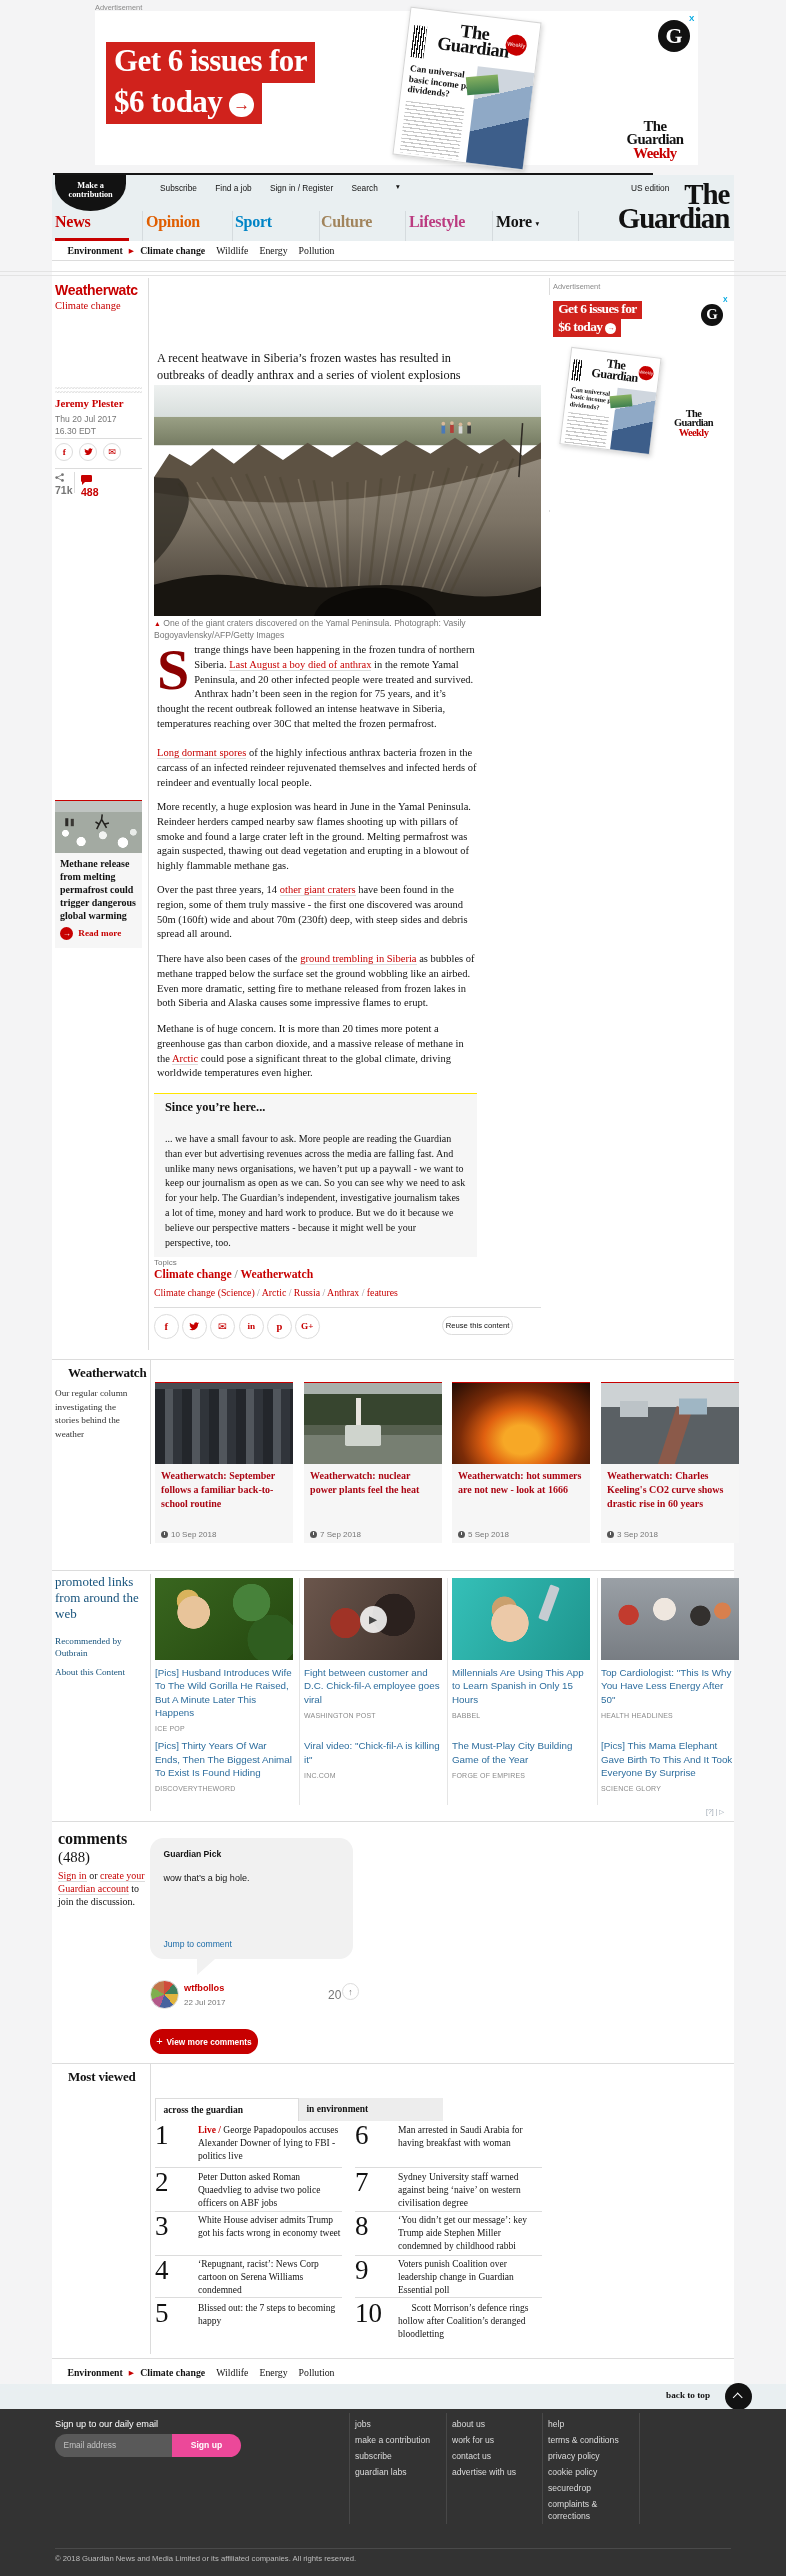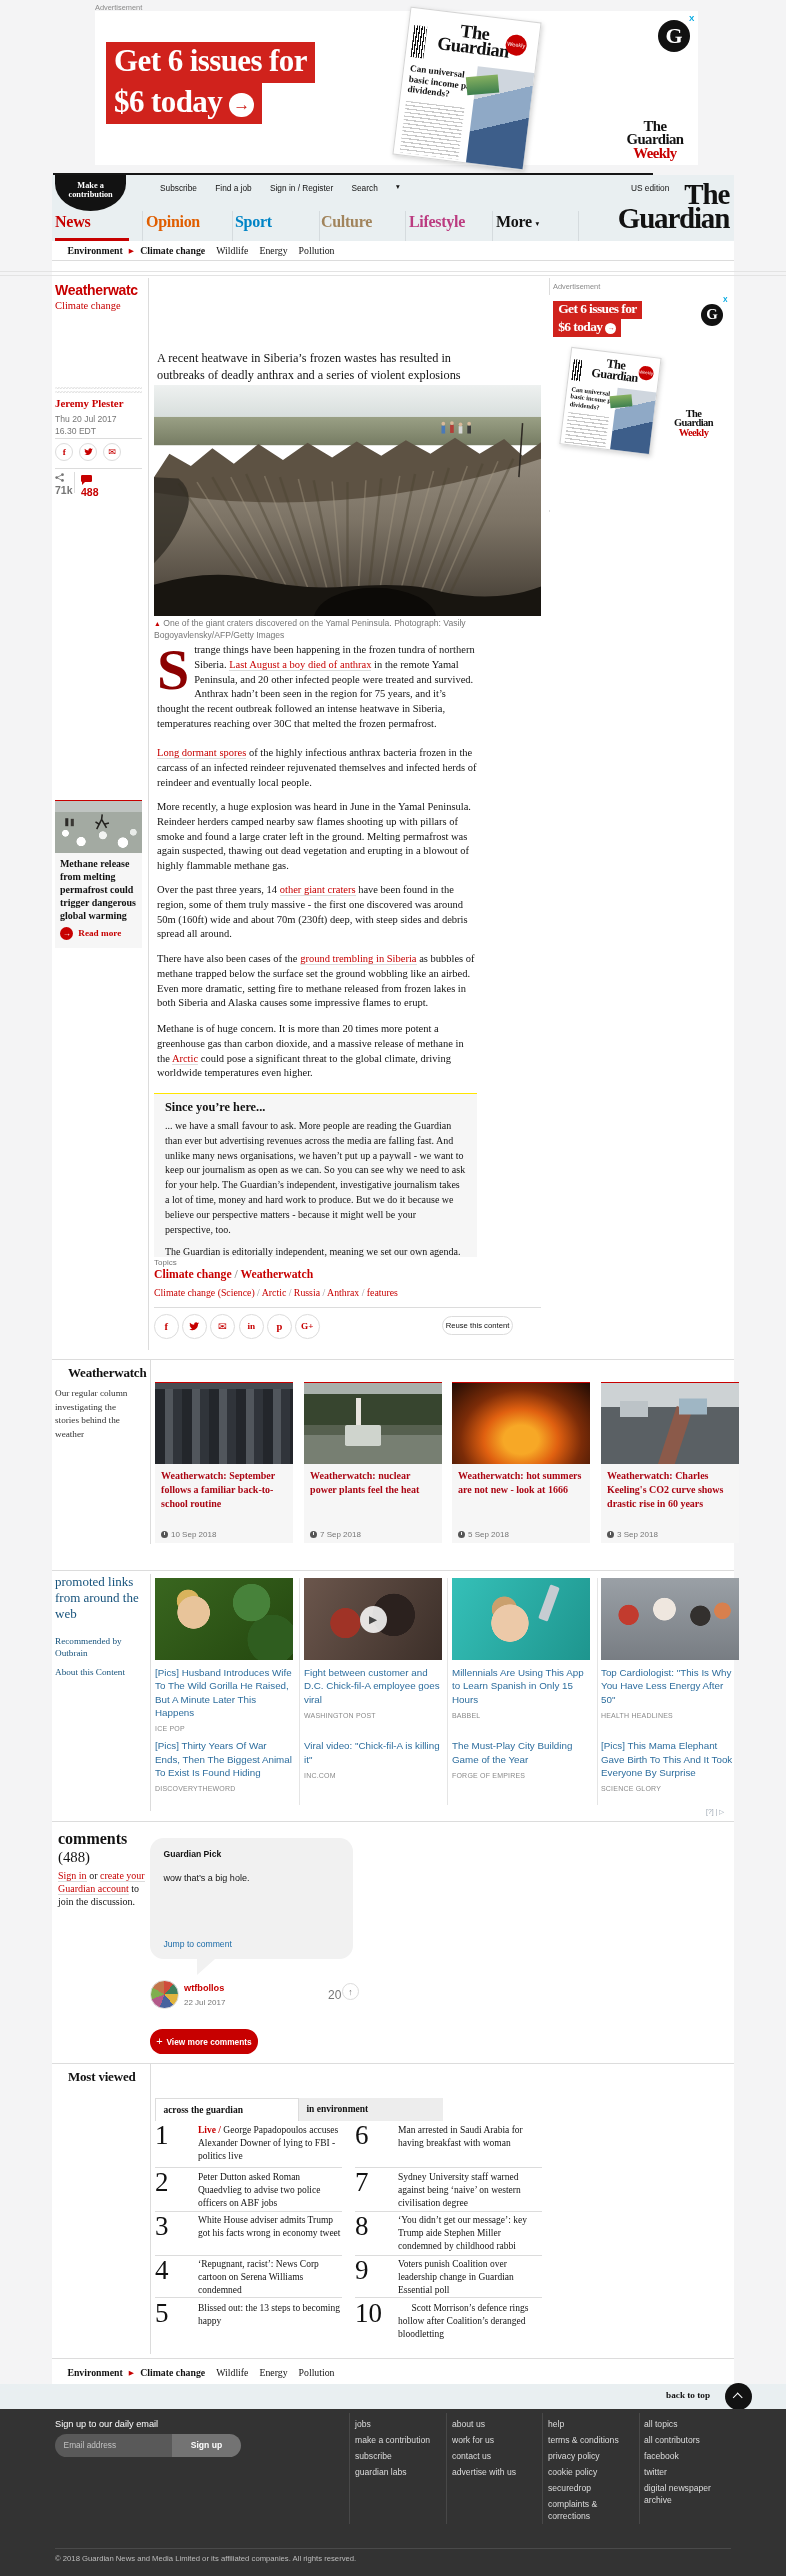--- a/index.html
+++ b/index.html
@@ -70,21 +70,21 @@
      radial-gradient(circle at 12% 62%, #fff 0 3.1px, rgba(255,255,255,0) 3.7px),
      radial-gradient(circle at 30% 78%, #fff 0 4.3px, rgba(255,255,255,0) 4.9px),
      radial-gradient(circle at 55% 66%, #f2f4f2 0 3.7px, rgba(255,255,255,0) 4.3px),
      radial-gradient(circle at 78% 80%, #fff 0 4.9px, rgba(255,255,255,0) 5.5px),
      radial-gradient(circle at 90% 60%, #e9ece9 0 3.1px, rgba(255,255,255,0) 3.7px),
      linear-gradient(#bfc4c1 0 22%, #a3aaa2 22% 100%)}
   .side-box .t{padding:3.7px 4.9px 2.5px 4.9px;font-size:10px;line-height:13px;font-weight:700;color:#121212}
   .readmore{display:flex;align-items:center;gap:4.9px;padding:2.5px 4.9px 7.4px 4.9px;color:#c70000;font-weight:700;font-size:9.2px;cursor:pointer}
   .rm-circle{width:13.5px;height:13.5px;border-radius:50%;background:#c70000;color:#fff;text-align:center;line-height:13px;font-size:8px;font-weight:700}
   .since{position:absolute;left:154px;top:1093px;width:323px;height:164px;background:#f6f6f6;border-top:1.2px solid #ffe500;padding:6.1px 11px;overflow:hidden}
-  .since h3{font-size:12.3px;margin-bottom:4px}
+  .since h3{font-size:12.3px;margin-bottom:17px}
   .since p{font-size:10px;line-height:14.8px;margin-bottom:7.4px}
   .topics-label{font-family:"Liberation Sans",sans-serif;font-size:8px;color:#767676}
   .tags1{font-size:11.7px;font-weight:700}
   .tags2{font-size:9.8px}
   .tags .rlink{border-bottom:none}
   .pill{border:0.6px solid #dcdcdc;border-radius:9.8px;font-family:"Liberation Sans",sans-serif;font-size:7.7px;color:#121212;text-align:center;cursor:pointer;background:#fff}
   .sc2{position:absolute;width:24.6px;height:24.6px;border:0.6px solid #dcdcdc;border-radius:50%;text-align:center;line-height:23.4px;color:#c70000;font-weight:700;font-size:10.5px;cursor:pointer;background:#fff}
   
   .sec-title{font-size:13px;font-weight:700;letter-spacing:-0.2px}
   .ww-desc{font-size:9.2px;line-height:13.5px;color:#333}
@@ -138,21 +138,21 @@
   .mv-title{position:absolute;width:143px;font-size:9.5px;line-height:13px;color:#121212;cursor:pointer}
   
   .btt-bar{position:absolute;left:0;top:2384px;width:787px;height:24.6px;background:#e9eff1}
   .btt-label{position:absolute;right:77px;top:6.1px;font-size:9.2px;font-weight:700;cursor:pointer}
   .btt-circle{position:absolute;left:725px;top:2383px;width:27px;height:27px;border-radius:50%;background:#121212;cursor:pointer}
   .btt-circle i{position:absolute;left:9.2px;top:11px;width:7.4px;height:7.4px;border-top:1.8px solid #fff;border-left:1.8px solid #fff;transform:rotate(45deg)}
   .footer{position:absolute;left:0;top:2409px;width:787px;height:167px;background:#333;font-family:"Liberation Sans",sans-serif}
   .footer .lbl{position:absolute;left:55px;top:9.8px;font-size:9.2px;color:#fff}
   .footer input{position:absolute;left:55px;top:24.6px;width:117px;height:23.4px;background:#595959;border:none;border-radius:11.7px 0 0 11.7px;color:#fff;padding:0 8.6px;font-size:8.3px;font-family:"Liberation Sans",sans-serif}
   .footer input::placeholder{color:#c2c2c2}
-  .footer .signup{position:absolute;left:172px;top:24.6px;width:69px;height:23.4px;background:#737373;border-radius:0 11.7px 11.7px 0;color:#fff;font-weight:700;font-size:8.6px;text-align:center;line-height:23.4px;cursor:pointer}
+  .footer .signup{position:absolute;left:172px;top:24.6px;width:69px;height:23.4px;background:#ec4899;border-radius:0 11.7px 11.7px 0;color:#fff;font-weight:700;font-size:8.6px;text-align:center;line-height:23.4px;cursor:pointer}
   .fcol{position:absolute;top:8.6px;width:92px}
   .fcol div{font-size:8.6px;line-height:12.3px;color:#dcdcdc;margin-bottom:3.7px;cursor:pointer}
   .fdiv{position:absolute;top:3.7px;width:0.6px;height:111px;background:#484848}
   .copyright{position:absolute;left:55px;top:145px;font-size:7.7px;color:#bdbdbd}
   .footer .rule{position:absolute;left:55px;top:139px;width:676px;height:0.6px;background:#4a4a4a}
 </style>
 </head>
 <body>
 
 <div class="page">
@@ -517,21 +517,21 @@
   <div class="mv-num" style="left:155px;top:2169px">2</div>
   <div class="mv-title" style="left:198px;top:2171px">Peter Dutton asked Roman Quaedvlieg to advise two police officers on ABF jobs</div>
   <div class="hrule" style="left:155px;top:2211px;width:187px"></div>
   <div class="mv-num" style="left:155px;top:2213px">3</div>
   <div class="mv-title" style="left:198px;top:2214px">White House adviser admits Trump got his facts wrong in economy tweet</div>
   <div class="hrule" style="left:155px;top:2255px;width:187px"></div>
   <div class="mv-num" style="left:155px;top:2257px">4</div>
   <div class="mv-title" style="left:198px;top:2258px">‘Repugnant, racist’: News Corp cartoon on Serena Williams condemned</div>
   <div class="hrule" style="left:155px;top:2297px;width:187px"></div>
   <div class="mv-num" style="left:155px;top:2300px">5</div>
-  <div class="mv-title" style="left:198px;top:2302px">Blissed out: the 13 steps to becoming happy</div>
+  <div class="mv-title" style="left:198px;top:2302px">Blissed out: the 7 steps to becoming happy</div>
 
   <div class="mv-num" style="left:355px;top:2122px">6</div>
   <div class="mv-title" style="left:398px;top:2124px">Man arrested in Saudi Arabia for having breakfast with woman</div>
   <div class="hrule" style="left:355px;top:2167px;width:187px"></div>
   <div class="mv-num" style="left:355px;top:2169px">7</div>
   <div class="mv-title" style="left:398px;top:2171px">Sydney University staff warned against being ‘naive’ on western civilisation degree</div>
   <div class="hrule" style="left:355px;top:2211px;width:187px"></div>
   <div class="mv-num" style="left:355px;top:2213px">8</div>
   <div class="mv-title" style="left:398px;top:2214px">‘You didn’t get our message’: key Trump aide Stephen Miller condemned by childhood rabbi</div>
   <div class="hrule" style="left:355px;top:2255px;width:187px"></div>
@@ -575,25 +575,18 @@
       <div>advertise with us</div>
     </div>
     <div class="fcol" style="left:548px">
       <div>help</div>
       <div>terms &amp; conditions</div>
       <div>privacy policy</div>
       <div>cookie policy</div>
       <div>securedrop</div>
       <div>complaints &amp; corrections</div>
     </div>
-    <div class="fcol" style="left:644px">
-      <div>all topics</div>
-      <div>all contributors</div>
-      <div>facebook</div>
-      <div>twitter</div>
-      <div>digital newspaper archive</div>
-    </div>
     <div class="rule"></div>
     <div class="copyright">© 2018 Guardian News and Media Limited or its affiliated companies. All rights reserved.</div>
   </div>
 
 </div>
 
 
 </body></html>

